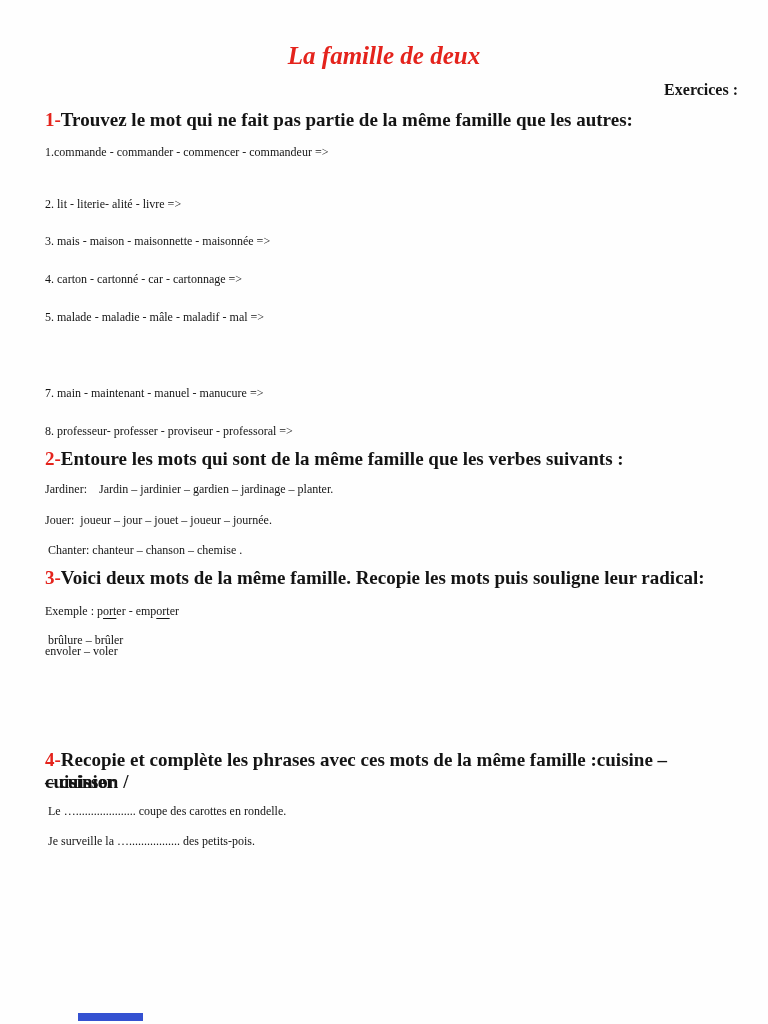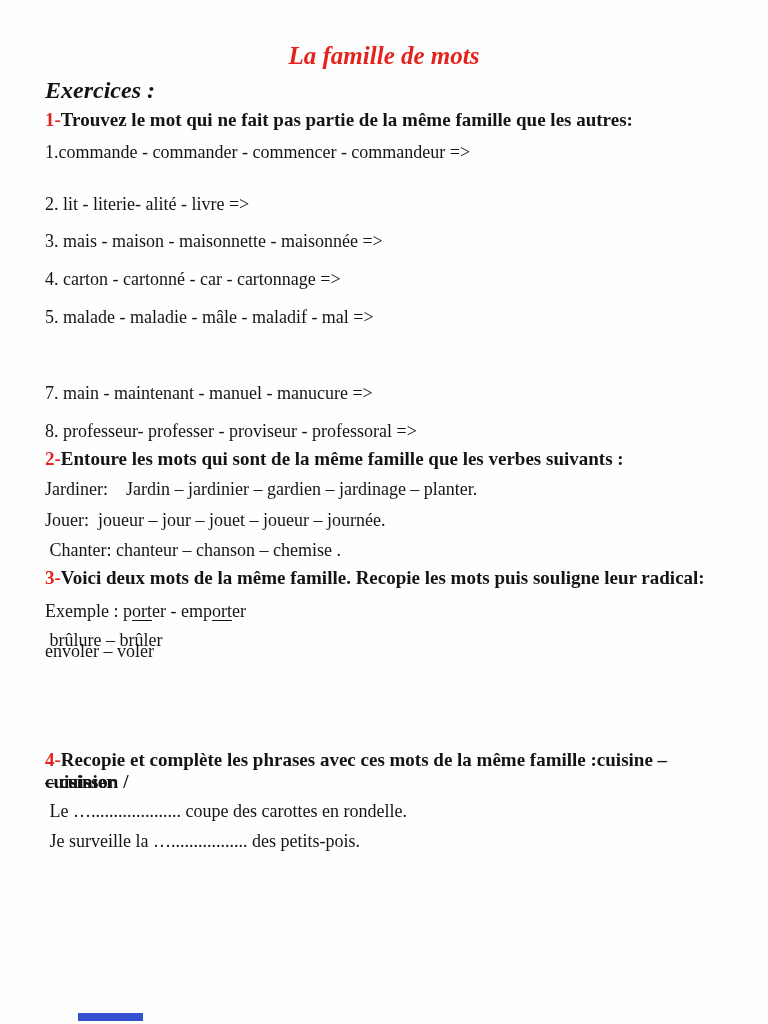--- a/index.html
+++ b/index.html
@@ -21,28 +21,28 @@
     text-align: center;
     font-size: 25px;
     font-weight: bold;
     font-style: italic;
     color: #e4231c;
   }
   .line {
     position: absolute;
     left: 45px;
     right: 30px;
-    font-size: 18px;
+    font-size: 12px;
     line-height: 22px;
     white-space: pre-wrap;
   }
   .subtitle {
     font-weight: bold;
-    font-style: italic;
-    font-size: 24px;
+    font-size: 16px;
+    text-align: right;
   }
   .heading {
     font-weight: bold;
     font-size: 19px;
   }
   .num { color: #e4231c; }
   .radical {
     text-decoration: underline;
     text-underline-offset: 3px;
   }
@@ -53,21 +53,21 @@
     width: 65px;
     height: 8px;
     background: #3451d1;
   }
 </style>
 </head>
 <body>
 
 <div class="page">
 
-  <h1 class="title">La famille de mots</h1>
+  <h1 class="title">La famille de deux</h1>
 
   <div class="line subtitle" style="top:79px">Exercices :</div>
 
   <div class="line heading" style="top:109px"><span class="num">1-</span><span>Trouvez le mot qui ne fait pas partie de la même famille que les autres:</span></div>
   <div class="line" style="top:141px">1.commande - commander - commencer - commandeur =&gt;</div>
   <div class="line" style="top:193px">2. lit - literie- alité - livre =&gt;</div>
   <div class="line" style="top:230px">3. mais - maison - maisonnette - maisonnée =&gt;</div>
   <div class="line" style="top:268px">4. carton - cartonné - car - cartonnage =&gt;</div>
   <div class="line" style="top:306px">5. malade - maladie - mâle - maladif - mal =&gt;</div>
   <div class="line" style="top:382px">7. main - maintenant - manuel - manucure =&gt;</div>

